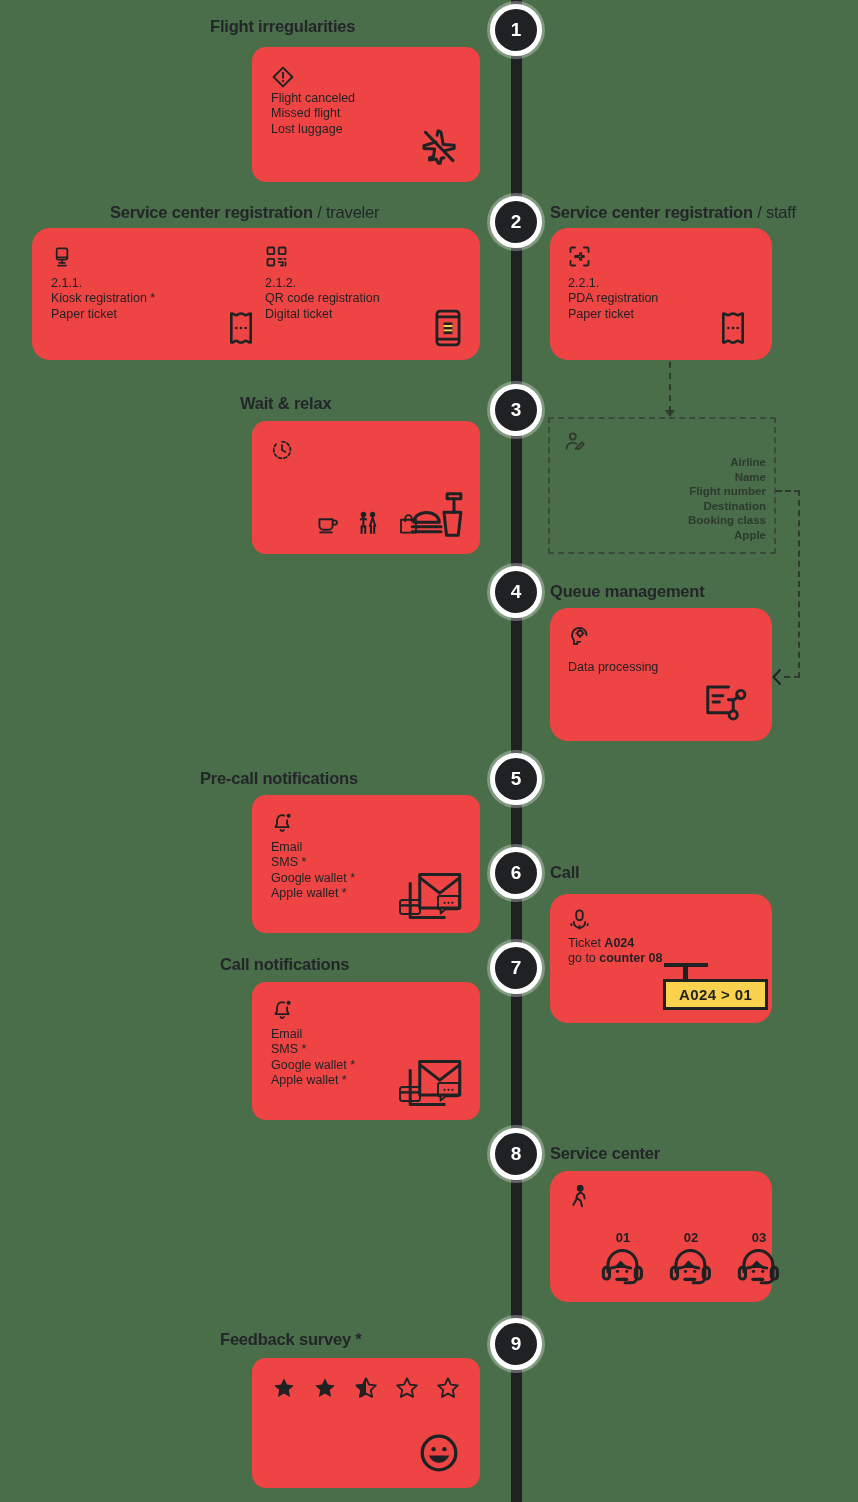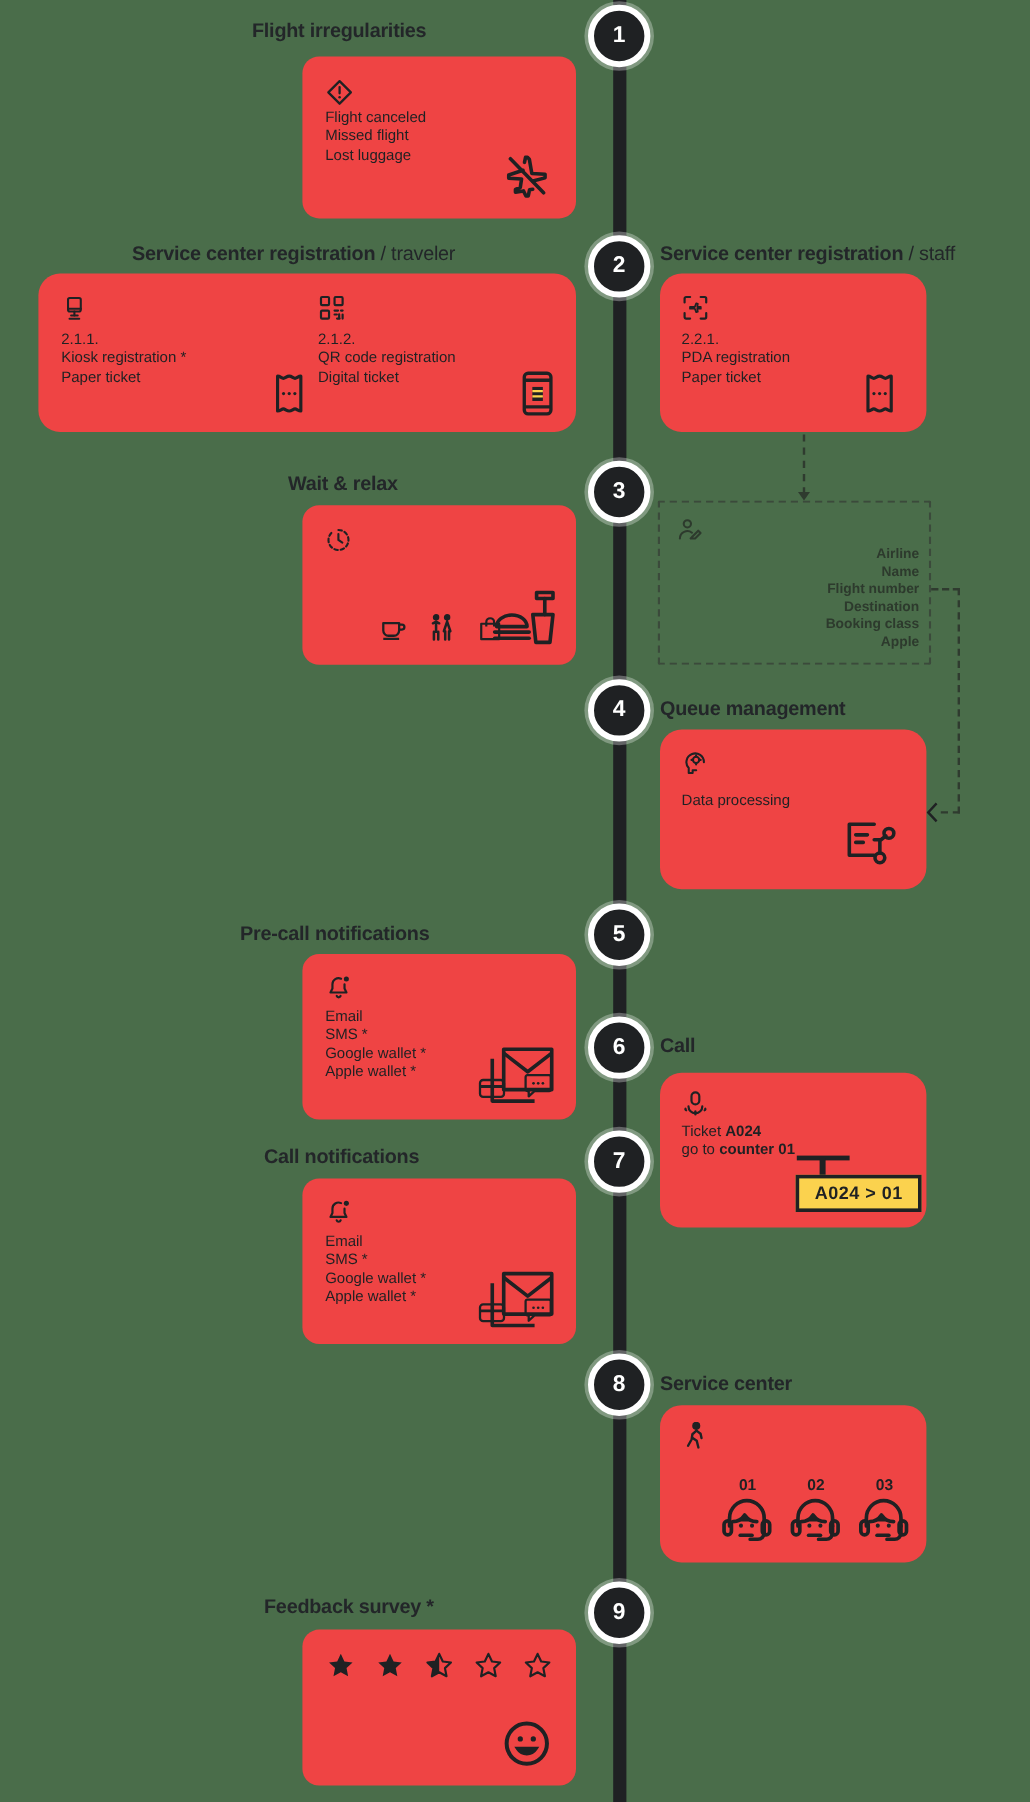--- a/index.html
+++ b/index.html
@@ -63,21 +63,21 @@
   .fieldlabels {
     position:absolute; right:8px; top:36px;
     text-align:right;
     font-size:11.5px; line-height:14.6px; font-weight:bold;
     color:#2d3a2d;
   }
   .dash-v { position:absolute; border-left:2px dashed #2f3b2f; }
   .dash-h { position:absolute; border-top:2px dashed #2f3b2f; }
 
   
-  .counters { position:absolute; display:flex; gap:11px; }
+  .counters { position:absolute; display:flex; gap:22px; }
   .counter { display:flex; flex-direction:column; align-items:center; }
   .counter .num { font-size:13px; font-weight:bold; margin-bottom:1px; }
   .stars { position:absolute; display:flex; gap:17px; }
   .board {
     position:absolute;
     border:3.5px solid #1f2123; border-radius:0;
     padding:4px 13px;
     font-size:15px; font-weight:bold; letter-spacing:.4px;
     background:#FBD24E;
   }
@@ -360,21 +360,21 @@
         <path d="M6 14.6a6 6 0 0 0 12 0"></path>
         <path d="M3.4 16.6a1 1 0 0 0 .6 1.4M20.6 16.6a1 1 0 0 1-.6 1.4"></path>
         <path d="M12 18.8v2.8"></path>
       </svg>
     </span>
     <div class="lines" style="left:18px; top:42px;">
       <div>
         <span>Ticket </span><span class="b">A024</span>
       </div>
       <div>
-        <span>go to </span><span class="b">counter 01</span>
+        <span>go to </span><span class="b">counter 08</span>
       </div>
     </div>
     <div class="board-post" style="left:664px; top:0; width:0; height:0;"></div>
     <span class="cornericon" style="left:114px; bottom:56px; width:44px; height:4px; background:#1f2123;"></span>
     <span class="cornericon" style="left:133px; bottom:40px; width:5px; height:18px; background:#1f2123;"></span>
     <div class="board" style="left:113px; bottom:13px;">
       <span>A024 &gt; 01</span>
     </div>
   </div>
 

